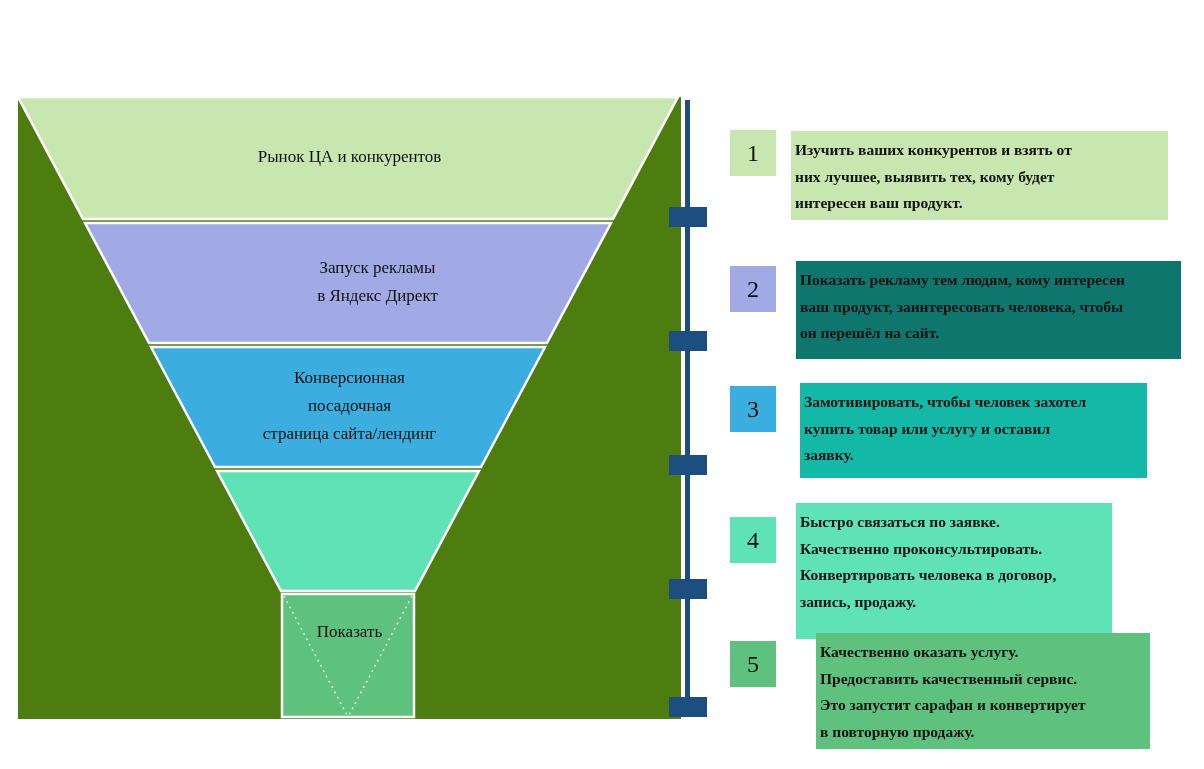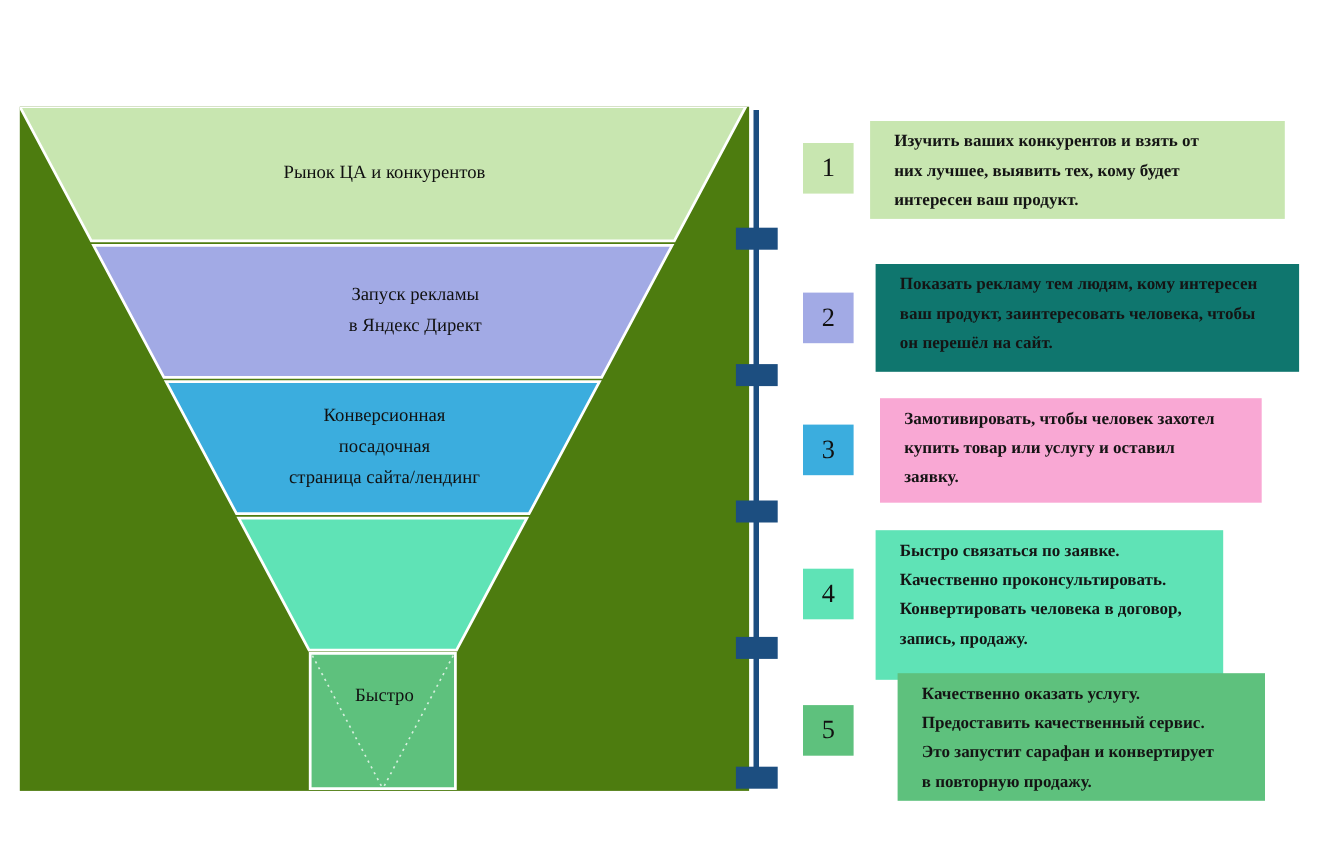--- a/index.html
+++ b/index.html
@@ -72,26 +72,27 @@
   }
   .sn1 { top: 130px; }
   .sn2 { top: 266px; }
   .sn3 { top: 386px; }
   .sn4 { top: 517px; }
   .sn5 { top: 641px; }
 
   .step-text {
     position: absolute;
     box-sizing: border-box;
-    padding: 6px 22px;
+    padding: 6px 4px;
     font-size: 15.5px;
     font-weight: 700;
     line-height: 26.5px;
     color: #141414;
     white-space: pre;
+    margin-top: 21px;
   }
   .st1 { left: 791px; top: 110px; width: 377px; height: 89px; }
   .st2 { left: 796px; top: 240px; width: 385px; height: 98px; }
   .st3 { left: 800px; top: 362px; width: 347px; height: 95px; }
   .st4 { left: 796px; top: 482px; width: 316px; height: 136px; }
   .st5 { left: 816px; top: 612px; width: 334px; height: 116px; font-family: Liberation Serif, serif; }
 </style>
 </head>
 <body>
 
@@ -107,21 +108,21 @@
       <line x1="266" y1="499" x2="330" y2="620" stroke="rgba(255,255,255,0.75)" stroke-width="1.5" stroke-dasharray="2 4"></line>
       <line x1="394" y1="499" x2="330" y2="620" stroke="rgba(255,255,255,0.75)" stroke-width="1.5" stroke-dasharray="2 4"></line>
     </svg>
 
     <div class="funnel-label fl1">Рынок ЦА и конкурентов</div>
     <div class="funnel-label fl2">Запуск рекламы
 в Яндекс Директ</div>
     <div class="funnel-label fl3">Конверсионная
 посадочная
 страница сайта/лендинг</div>
-    <div class="funnel-label fl5">Быстро</div>
+    <div class="funnel-label fl5">Показать</div>
   </div>
 
   <div class="tl-line" style="background: rgb(28, 78, 128);"></div>
   <div class="tl-marker tm1" style="background: rgb(28, 78, 128);"></div>
   <div class="tl-marker tm2" style="background: rgb(28, 78, 128);"></div>
   <div class="tl-marker tm3" style="background: rgb(28, 78, 128);"></div>
   <div class="tl-marker tm4" style="background: rgb(28, 78, 128);"></div>
   <div class="tl-marker tm5" style="background: rgb(28, 78, 128);"></div>
 
   <div class="step-num sn1" style="background: rgb(200, 230, 176);">
@@ -134,21 +135,21 @@
   <div class="step-num sn2" style="background: rgb(162, 170, 229);">
     <span>2</span>
   </div>
   <div class="step-text st2" style="background: #0f766e;">Показать рекламу тем людям, кому интересен
 ваш продукт, заинтересовать человека, чтобы
 он перешёл на сайт.</div>
 
   <div class="step-num sn3" style="background: rgb(59, 173, 222);">
     <span>3</span>
   </div>
-  <div class="step-text st3" style="background: #f9a8d4;">Замотивировать, чтобы человек захотел
+  <div class="step-text st3" style="background: #14b8a6;">Замотивировать, чтобы человек захотел
 купить товар или услугу и оставил
 заявку.</div>
 
   <div class="step-num sn4" style="background: rgb(95, 227, 182);">
     <span>4</span>
   </div>
   <div class="step-text st4" style="background: rgb(95, 227, 182);">Быстро связаться по заявке.
 Качественно проконсультировать.
 Конвертировать человека в договор,
 запись, продажу.</div>

